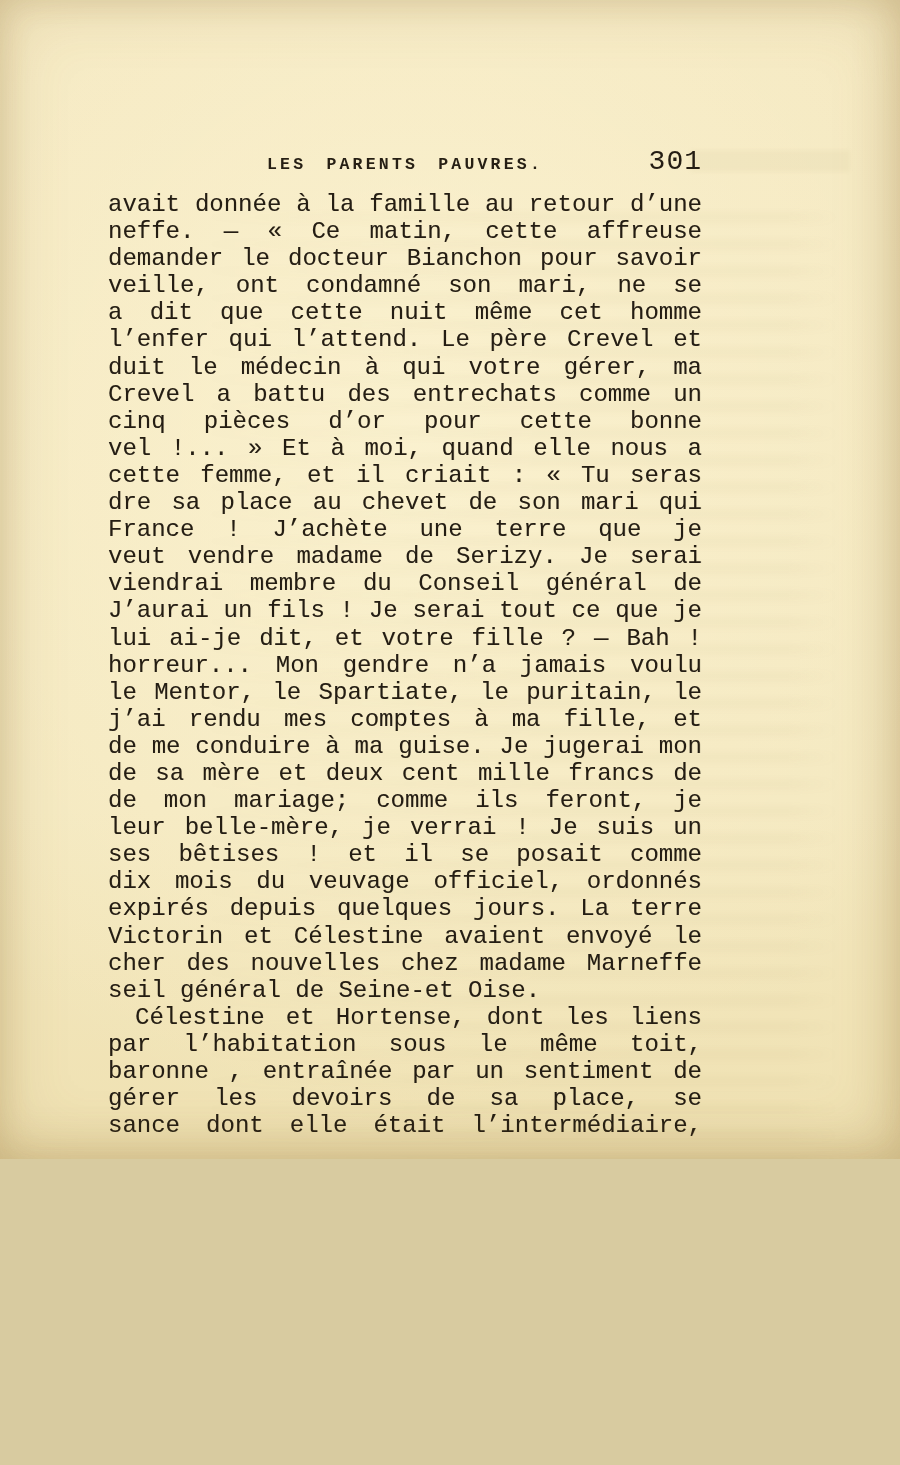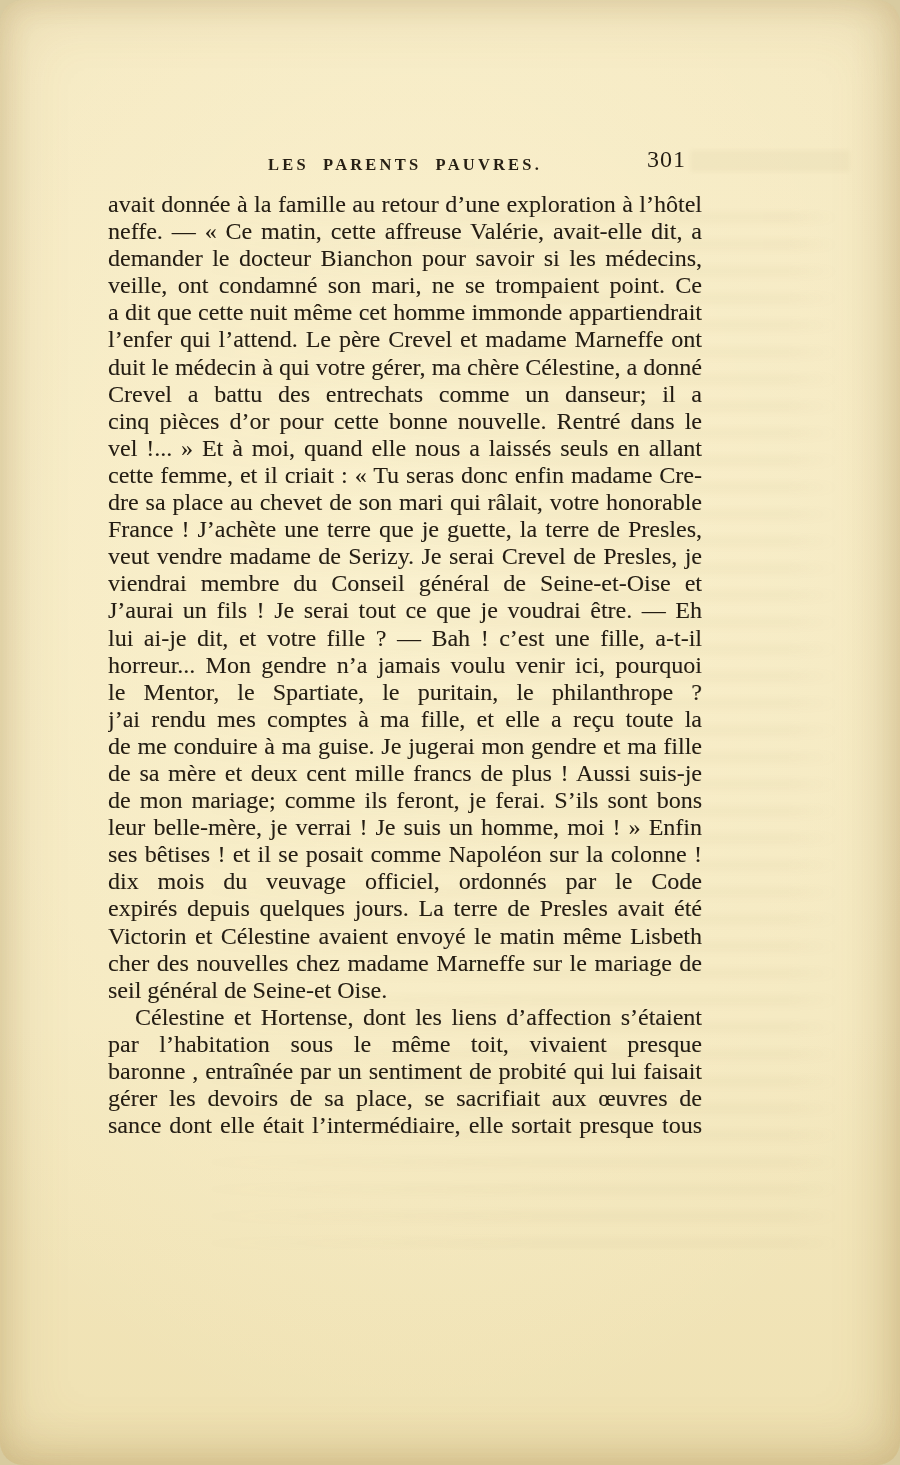--- a/index.html
+++ b/index.html
@@ -3,29 +3,28 @@
 <meta charset="utf-8">
 <style>
   html, body {
     margin: 0;
     padding: 0;
     background: #d8cba0;
   }
   .page {
     position: relative;
     width: 900px;
-    height: 1465px;
+    height: 1159px;
     overflow: hidden;
     background:
       radial-gradient(ellipse 130% 110% at 46% 38%,
         rgba(255,248,218,0.55) 0%, rgba(255,248,218,0) 55%),
       linear-gradient(180deg, #f5e9c2 0%, #f4e8bf 70%, #efe1b2 100%);
-    font-family: Liberation Serif, serif;
+    font-family: Liberation Mono, monospace;
     color: #241d13;
-    border-radius: 23px;
   }
   
   .page::after {
     content: "";
     position: absolute;
     inset: 0;
     pointer-events: none;
     box-shadow:
       inset 0 0 70px rgba(140,105,45,0.20),
       inset -10px -14px 40px rgba(140,105,45,0.16),
@@ -75,23 +74,23 @@
     text-align: center;
     font-size: 16.5px;
     font-weight: 700;
     letter-spacing: 3.2px;
     word-spacing: 7px;
     padding-top: 7px;
     color: #261f14;
   }
   .page-number {
     position: absolute;
-    right: 16px;
+    right: 0;
     top: -2px;
-    font-size: 24px;
+    font-size: 28px;
     font-weight: 400;
     letter-spacing: 1px;
     color: #241d13;
   }
 
   .textblock {
     position: absolute;
     left: 108px;
     top: 191px;
     width: 594px;

